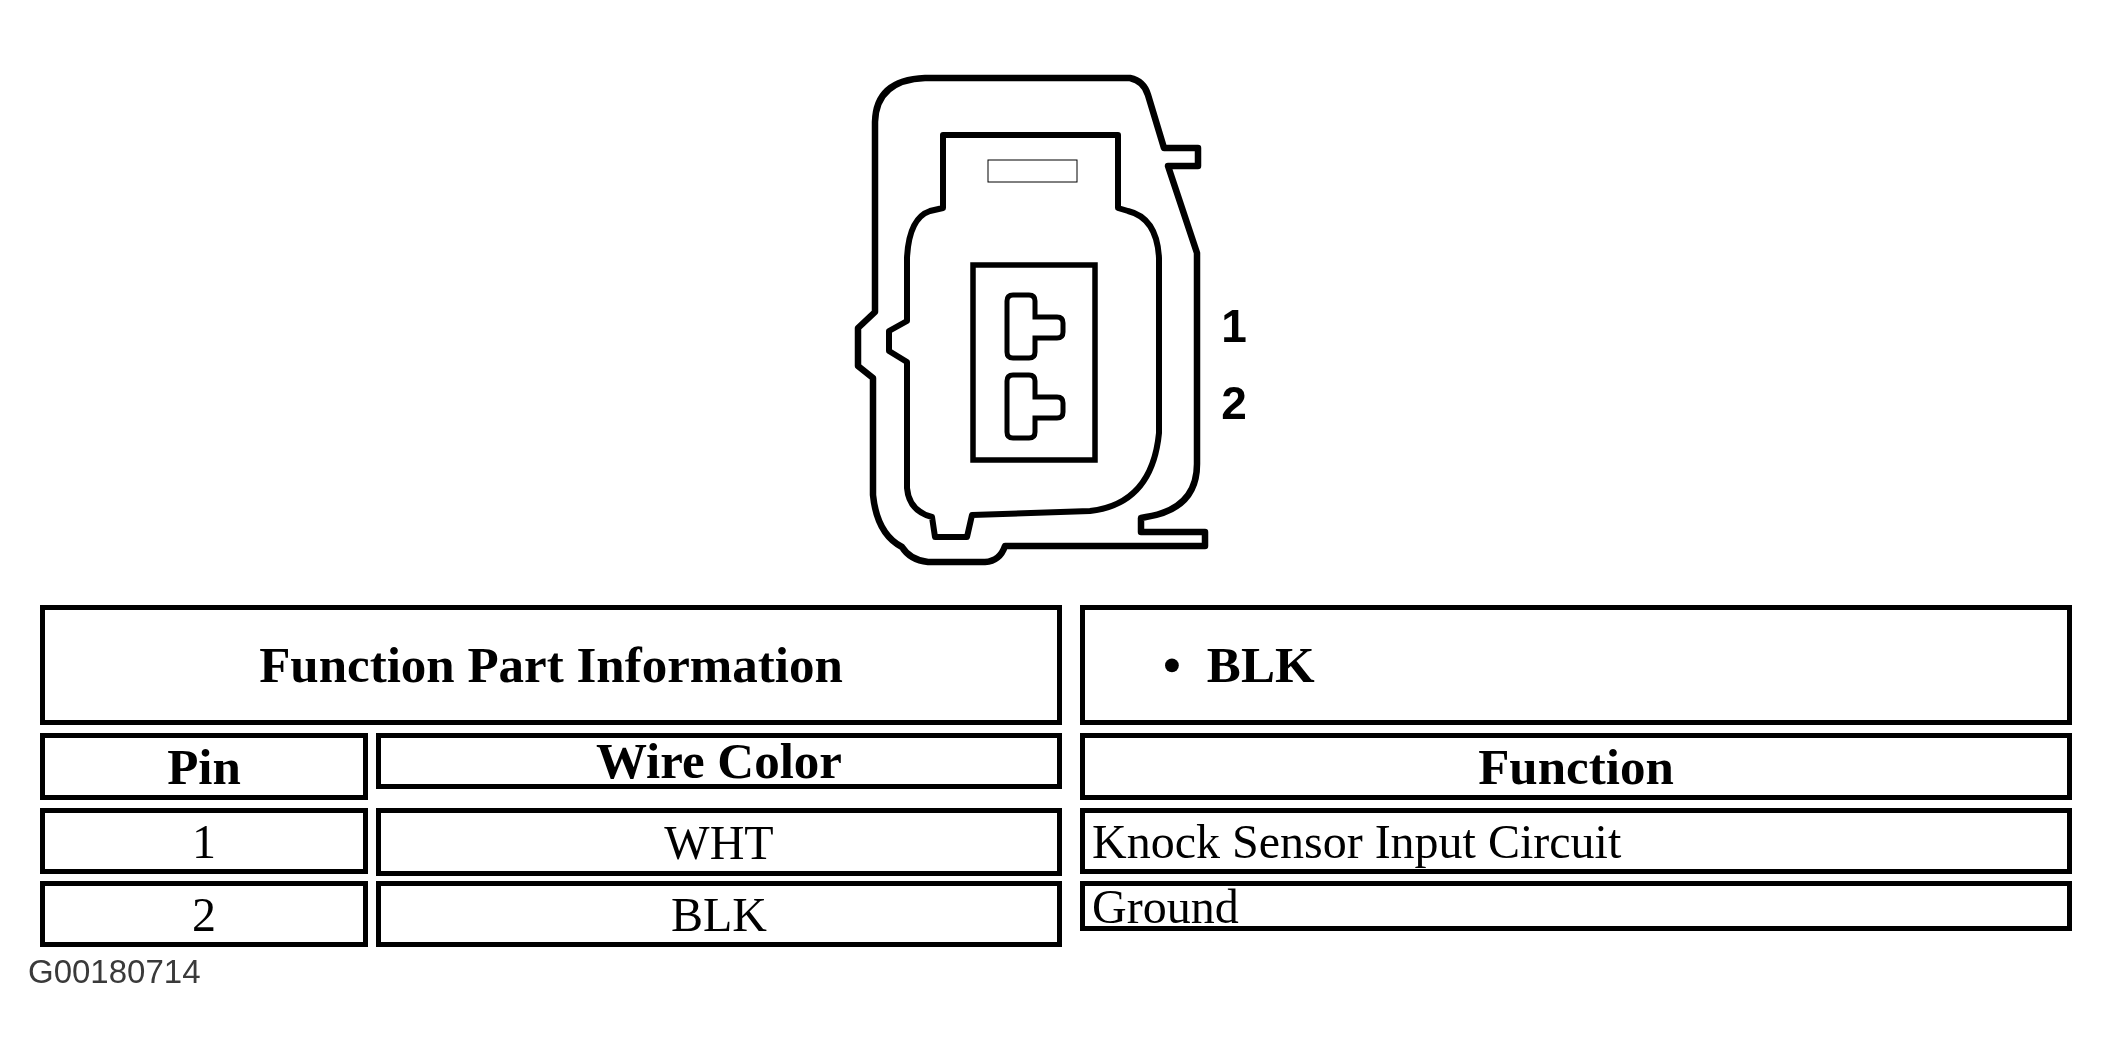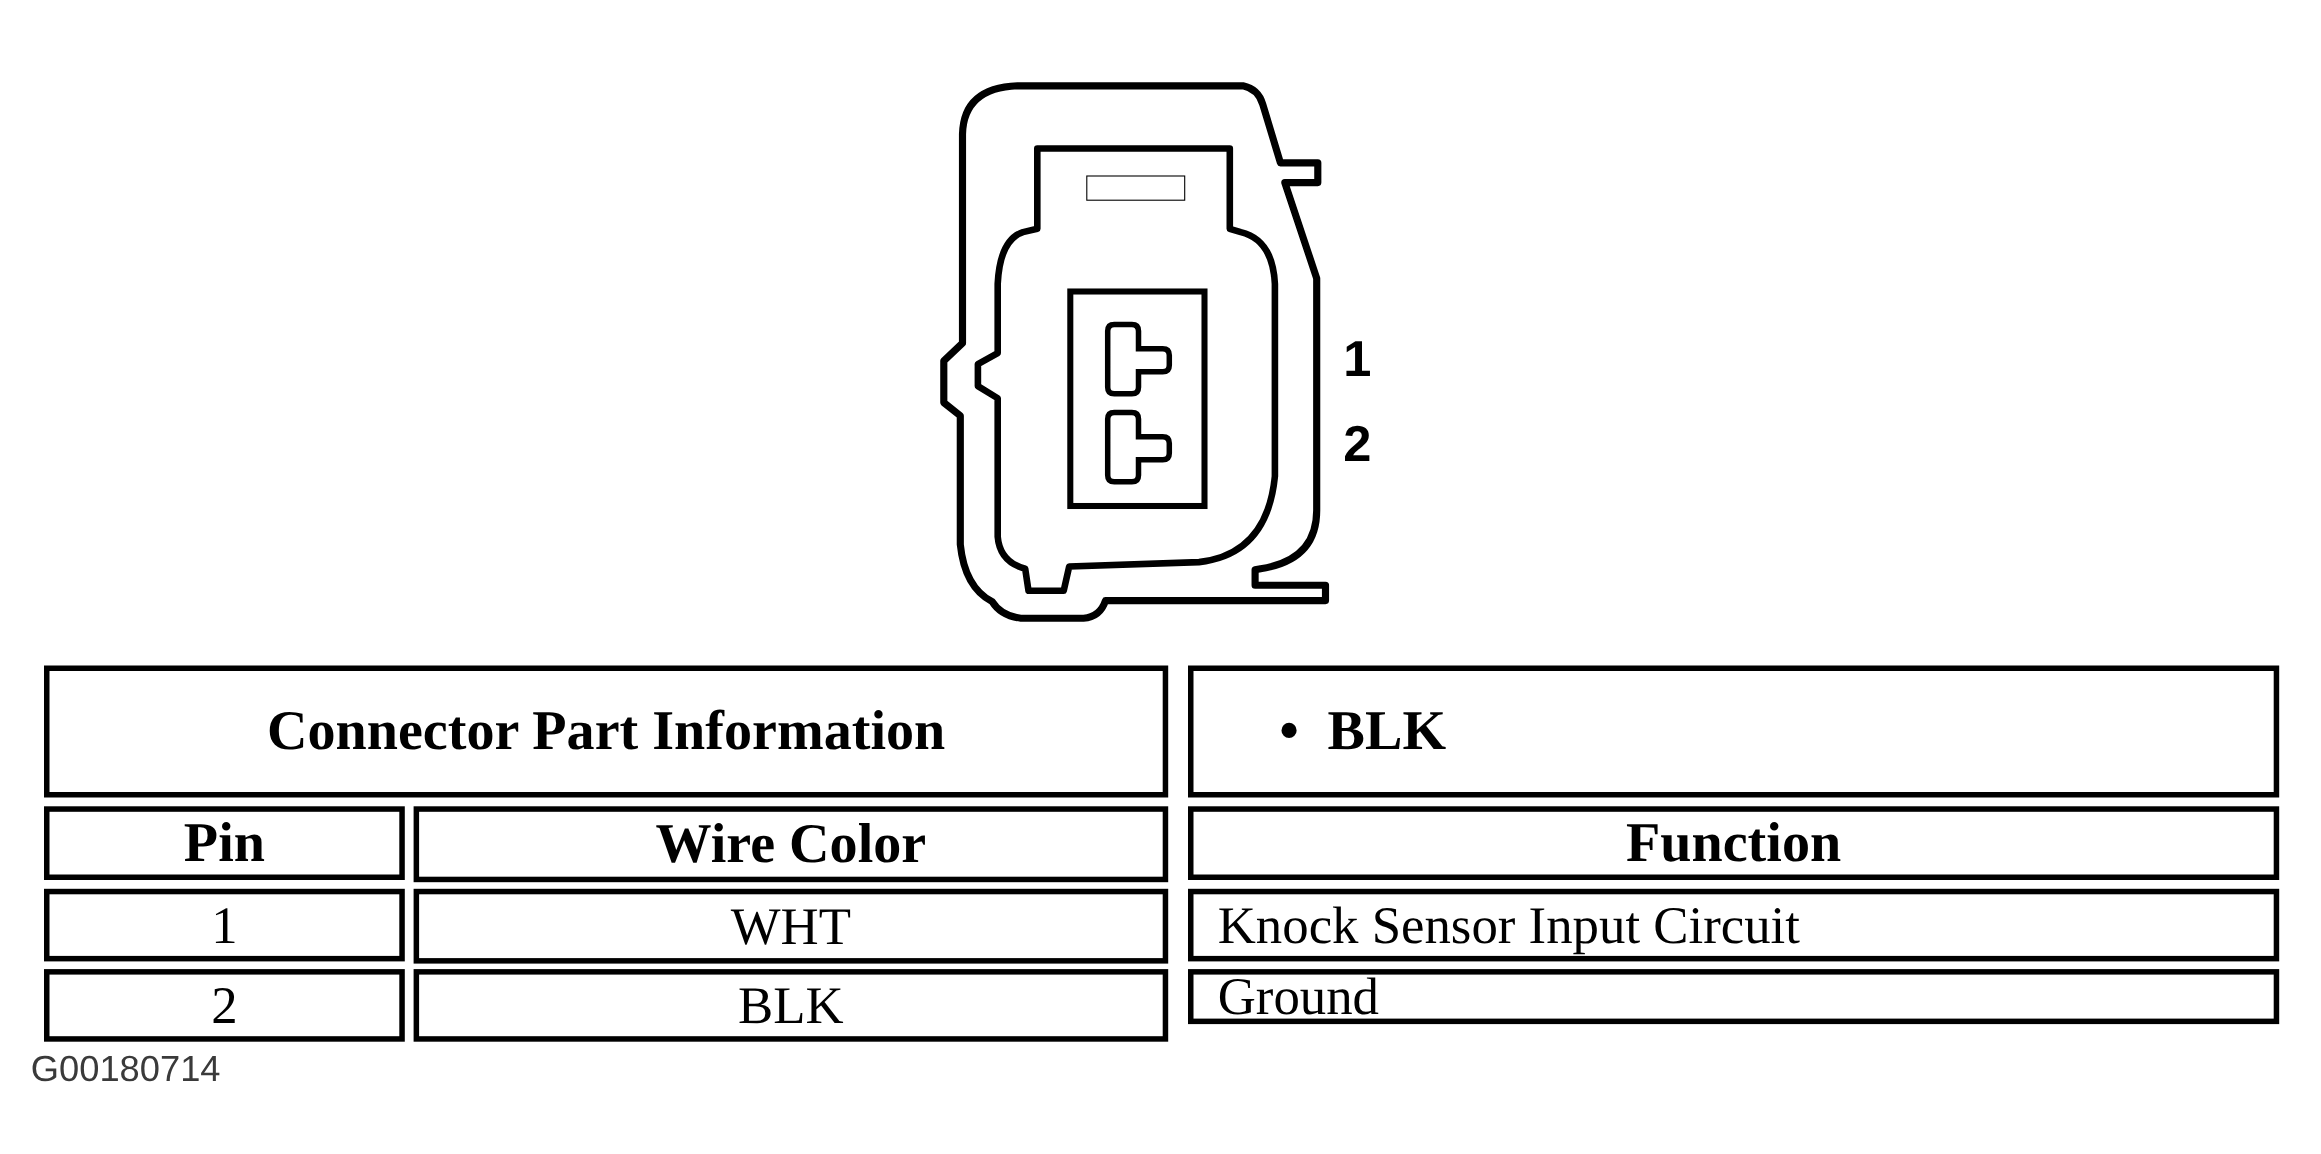--- a/index.html
+++ b/index.html
@@ -14,28 +14,28 @@
   .ln-win{stroke-width:5.5px;}
   .ln-term{stroke-width:5px;}
   .lock-slot{fill:#000;stroke:none;}
   .pin-label{font-family:"Liberation Sans",sans-serif;font-weight:bold;font-size:46px;fill:#000;}
 
   
   .cell{position:absolute;box-sizing:border-box;border:5px solid #000;background:#fff;
         display:flex;align-items:center;justify-content:center;
         font-size:48px;white-space:nowrap;}
   .bold{font-weight:bold;font-size:51px;}
-  .cell.leftalign{justify-content:flex-start;padding-left:22px;}
+  .cell.leftalign{justify-content:flex-start;padding-left:7px;}
   .cell.bullet-cell{justify-content:flex-start;padding-left:78px;}
   .bullet-cell .bullet{margin-right:26px;}
 
   .c-cpi {left:40px;  top:605px; width:1022px; height:120px;}
   .c-blk {left:1080px;top:605px; width:992px;  height:120px;}
   .c-pinh{left:40px;  top:733px; width:328px;  height:67px;}
-  .c-wch {left:376px; top:733px; width:686px;  height:69px;}
+  .c-wch {left:376px; top:733px; width:686px;  height:56px;}
   .c-fnh {left:1080px;top:733px; width:992px;  height:67px;text-align:center;}
   .c-p1  {left:40px;  top:808px; width:328px;  height:66px;}
   .c-w1  {left:376px; top:808px; width:686px;  height:68px;}
   .c-f1  {left:1080px;top:808px; width:992px;  height:66px;}
   .c-p2  {left:40px;  top:881px; width:328px;  height:66px;}
   .c-w2  {left:376px; top:881px; width:686px;  height:66px;}
   .c-f2  {left:1080px;top:881px; width:992px;  height:50px;}
 
   .figure-id{position:absolute;left:28px;top:953px;
              font-family:"Liberation Sans",sans-serif;font-size:33px;color:#3a3a3a;}
@@ -65,21 +65,21 @@
 
     <path class="ln-term" d="M 163,315 H 179 Q 185,315 185,321 V 337 H 207 Q 213,337 213,343 V 352
          Q 213,358 207,358 H 185 V 372 Q 185,378 179,378 H 163 Q 157,378 157,372
          V 321 Q 157,315 163,315 Z"></path>
 
     <text class="pin-label" x="384" y="282" text-anchor="middle">1</text>
     <text class="pin-label" x="384" y="359" text-anchor="middle">2</text>
   </svg>
 
   <div class="cell bold c-cpi">
-    <span>Connector Part Information</span>
+    <span>Function Part Information</span>
   </div>
   <div class="cell bold bullet-cell c-blk">
     <span class="bullet">•</span>
     <span>BLK</span>
   </div>
 
   <div class="cell bold c-pinh">Pin</div>
   <div class="cell bold c-wch">Wire Color</div>
   <div class="cell bold c-fnh">Function</div>
 

